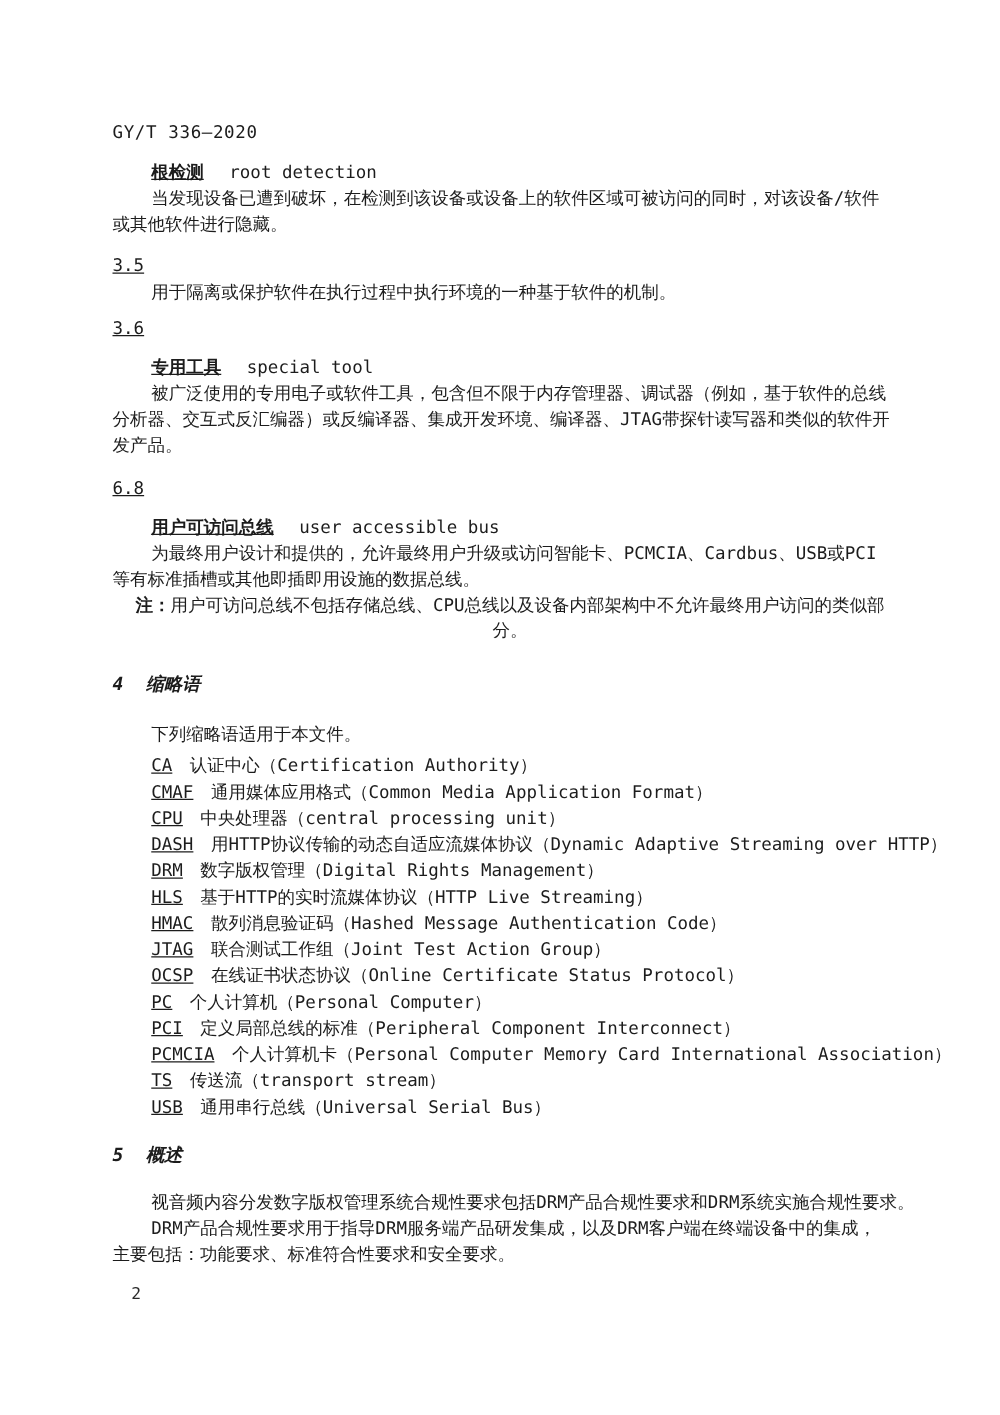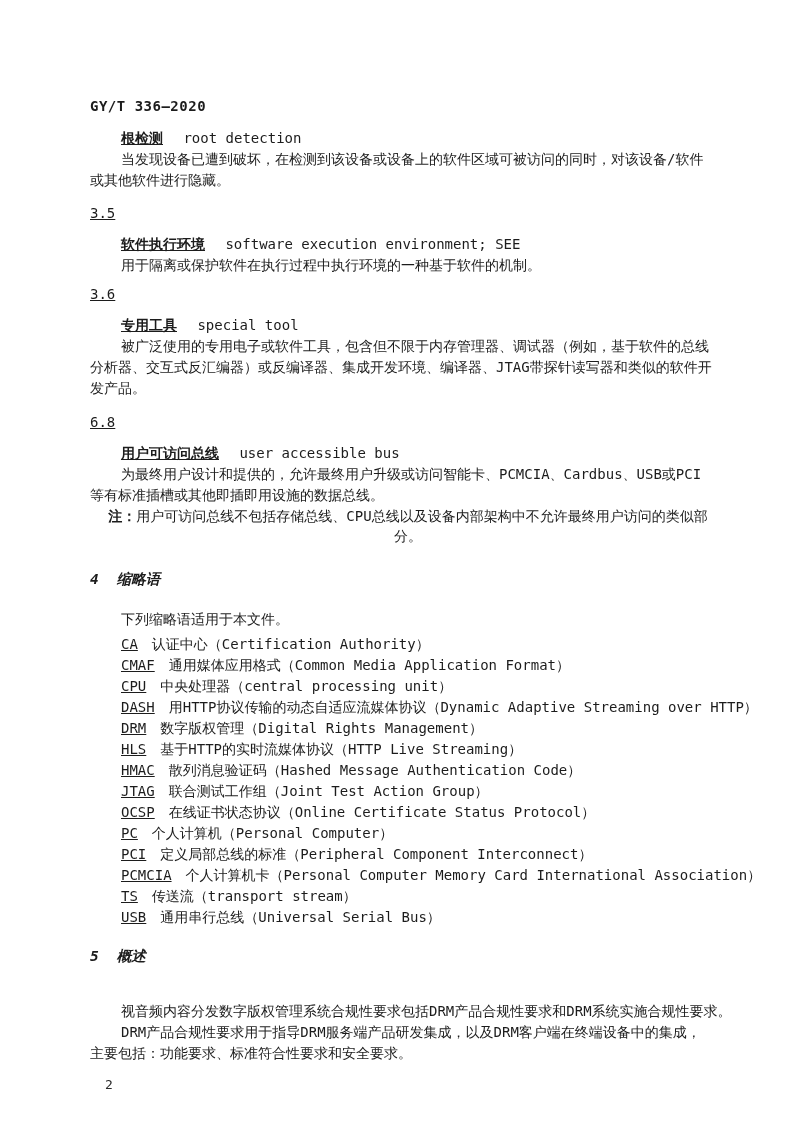--- a/index.html
+++ b/index.html
@@ -11,21 +11,21 @@
     background: #ffffff;
     color: #1c1c1c;
     font-family: "DejaVu Sans Mono", "DejaVu Sans", sans-serif;
     font-size: 14px;
     line-height: 21px;
     box-sizing: border-box;
     padding: 96px 88px 0 90px;
     overflow: hidden;
   }
   p, h2 { margin: 0; padding: 0; font-weight: normal; }
-  .doc-header { font-size: 14px; letter-spacing: 0.5px; font-weight: bold; }
+  .doc-header { font-size: 14px; letter-spacing: 0.5px; }
   .term-block-first { margin-top: 11px; }
   .term-title { padding-left: 31px; }
   .term-title .zh { font-weight: bold; text-decoration: underline; }
   .term-title .en { margin-left: 12px; }
   .def { text-indent: 31px; }
   .secnum { margin-top: 12px; text-decoration: underline; }
   .secnum-36 { margin-top: 8px; }
   .secnum-37 { margin-top: 13px; }
   .term-title-m { margin-top: 10px; }
   .note {
@@ -36,41 +36,37 @@
     text-align: center;
   }
   .note .note-label { font-weight: bold; }
   .sechead { margin-top: 23px; font-size: 14.5px; line-height: 21px; font-weight: bold; font-style: italic; }
   .sechead-5 { margin-top: 18px; }
   .sechead .sec-title { margin-left: 18px; }
   .intro { margin-top: 19px; }
   .abbr-list { margin-top: 4px; }
   .abbr-row { padding-left: 31px; white-space: nowrap; line-height: 21px; }
   .abbr-row .abbr { margin-right: 14px; text-decoration: underline; }
-  .para-first { margin-top: 34px; white-space: nowrap; }
+  .para-first { margin-top: 16px; white-space: nowrap; }
   .page-num { margin-top: 10px; padding-left: 15px; font-size: 13px; color: #2a2a2a; }
 </style>
 </head>
 <body>
 
 <div class="page">
 
   <div class="doc-header">GY/T 336—2020</div>
 
   <p class="term-title term-block-first">
     <span class="zh">根检测</span>
     <span class="en">root detection</span>
   </p>
   <p class="def">当发现设备已遭到破坏，在检测到该设备或设备上的软件区域可被访问的同时，对该设备/软件或其他软件进行隐藏。</p>
 
   <p class="secnum">3.5</p>
-  <p class="term-title term-title-m">
-    <span class="zh">软件执行环境</span>
-    <span class="en">software execution environment; SEE</span>
-  </p>
   <p class="def">用于隔离或保护软件在执行过程中执行环境的一种基于软件的机制。</p>
 
   <p class="secnum secnum-36">3.6</p>
   <p class="term-title term-title-m">
     <span class="zh">专用工具</span>
     <span class="en">special tool</span>
   </p>
   <p class="def">被广泛使用的专用电子或软件工具，包含但不限于内存管理器、调试器（例如，基于软件的总线分析器、交互式反汇编器）或反编译器、集成开发环境、编译器、JTAG带探针读写器和类似的软件开发产品。</p>
 
   <p class="secnum secnum-37">6.8</p>

